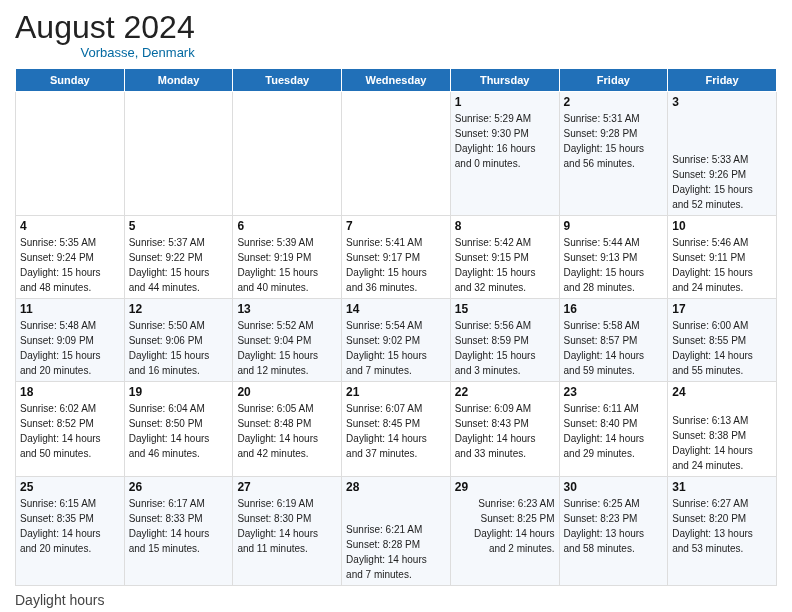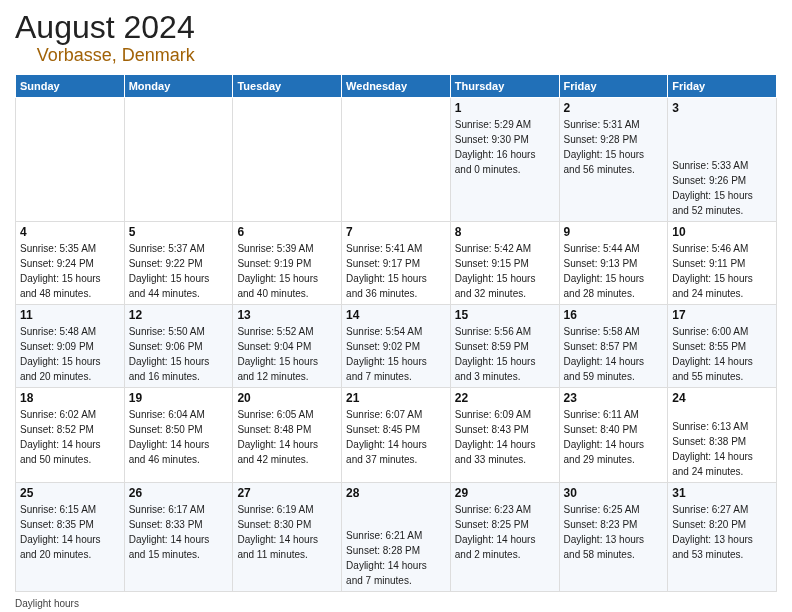--- a/index.html
+++ b/index.html
@@ -40,35 +40,35 @@
     .title-area {
       text-align: right;
     }
     .month-title {
       font-size: 32px;
       font-weight: normal;
       color: #222;
       line-height: 1.1;
     }
     .location {
-      font-size: 18px;
-      color: #a16207;
+      font-size: 13px;
+      color: #0369a1;
     }
     table {
       width: 100%;
       border-collapse: collapse;
       table-layout: fixed;
     }
     thead tr th {
       background-color: #2170b8;
       color: #fff;
       font-size: 11px;
       font-weight: bold;
       padding: 5px 4px;
-      text-align: left;
+      text-align: center;
       border: 1px solid #fff;
     }
     tbody tr td {
       border: 1px solid #ddd;
       vertical-align: top;
       padding: 3px 4px;
       font-size: 9px;
       color: #222;
       background: #fff;
       height: 80px;
@@ -85,21 +85,21 @@
     .day-info {
       font-size: 10px;
       line-height: 1.5;
       color: #222;
     }
     .empty-cell {
       background: #fff !important;
     }
     .footer {
       margin-top: 6px;
-      font-size: 10px;
+      font-size: 14px;
       color: #444;
     }
   </style>
 </head>
 <body>
 
 <div class="page">
   <div class="header">
     <div class="title-area">
       <div class="month-title">August 2024</div>
@@ -324,21 +324,21 @@
           </td>
           <td>
             <div class="day-num">28</div>
             <div class="day-info" style="white-space: pre-line; margin-top: 28px;">Sunrise: 6:21 AM
 Sunset: 8:28 PM
 Daylight: 14 hours
 and 7 minutes.</div>
           </td>
           <td>
             <div class="day-num">29</div>
-            <div class="day-info" style="white-space: pre-line;">Sunrise: 6:23 AM
+            <div class="day-info" style="white-space: pre-line; text-align: right;">Sunrise: 6:23 AM
 Sunset: 8:25 PM
 Daylight: 14 hours
 and 2 minutes.</div>
           </td>
           <td>
             <div class="day-num">30</div>
             <div class="day-info" style="white-space: pre-line;">Sunrise: 6:25 AM
 Sunset: 8:23 PM
 Daylight: 13 hours
 and 58 minutes.</div>

